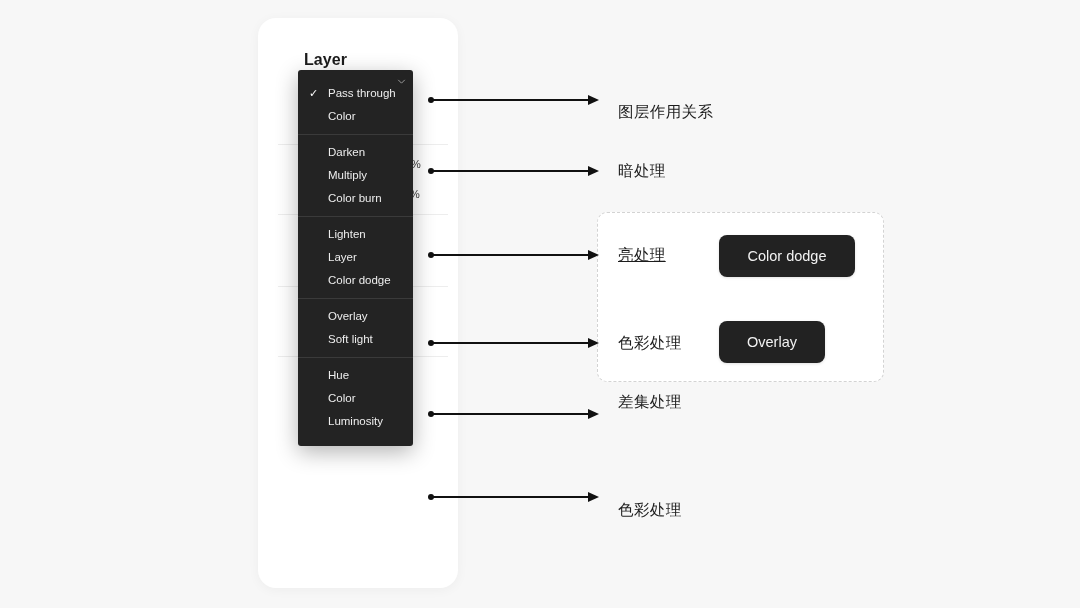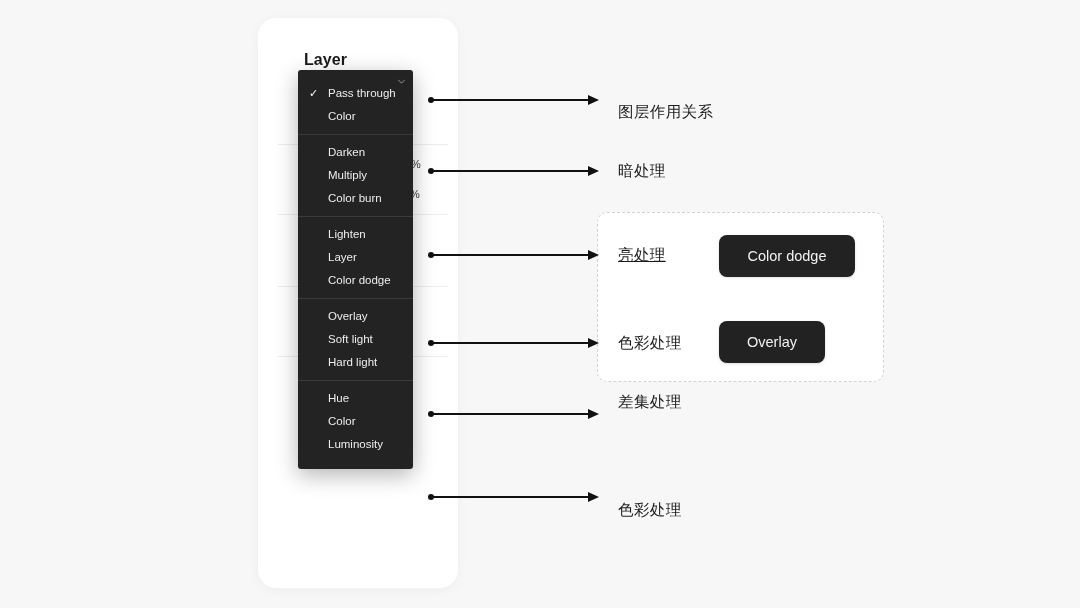--- a/index.html
+++ b/index.html
@@ -230,23 +230,20 @@
     </div>
   </div>
 
   <div class="menu-group">
     <div class="menu-item">
       <span>Overlay</span>
     </div>
     <div class="menu-item">
       <span>Soft light</span>
     </div>
-    <div class="menu-item">
-      <span>Hard light</span>
-    </div>
   </div>
 
 
   <div class="menu-group">
     <div class="menu-item">
       <span>Hue</span>
     </div>
     <div class="menu-item">
       <span>Color</span>
     </div>

